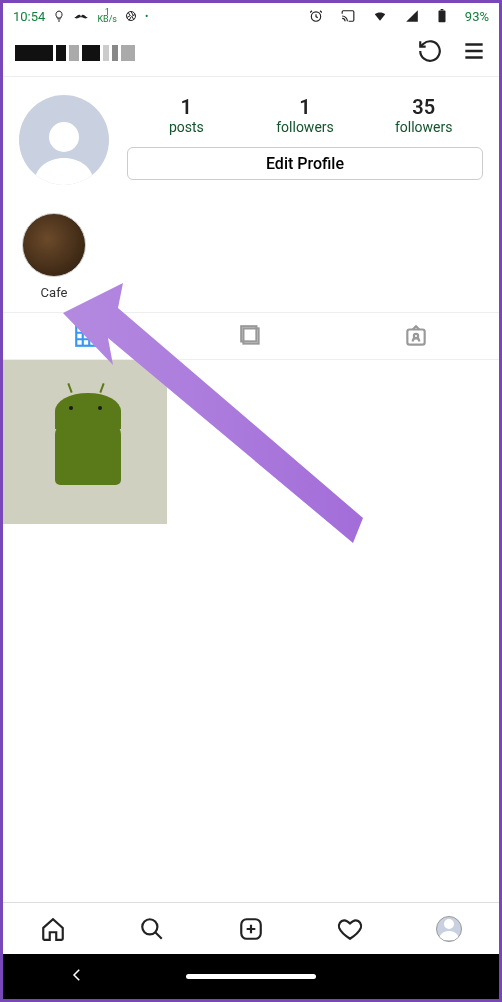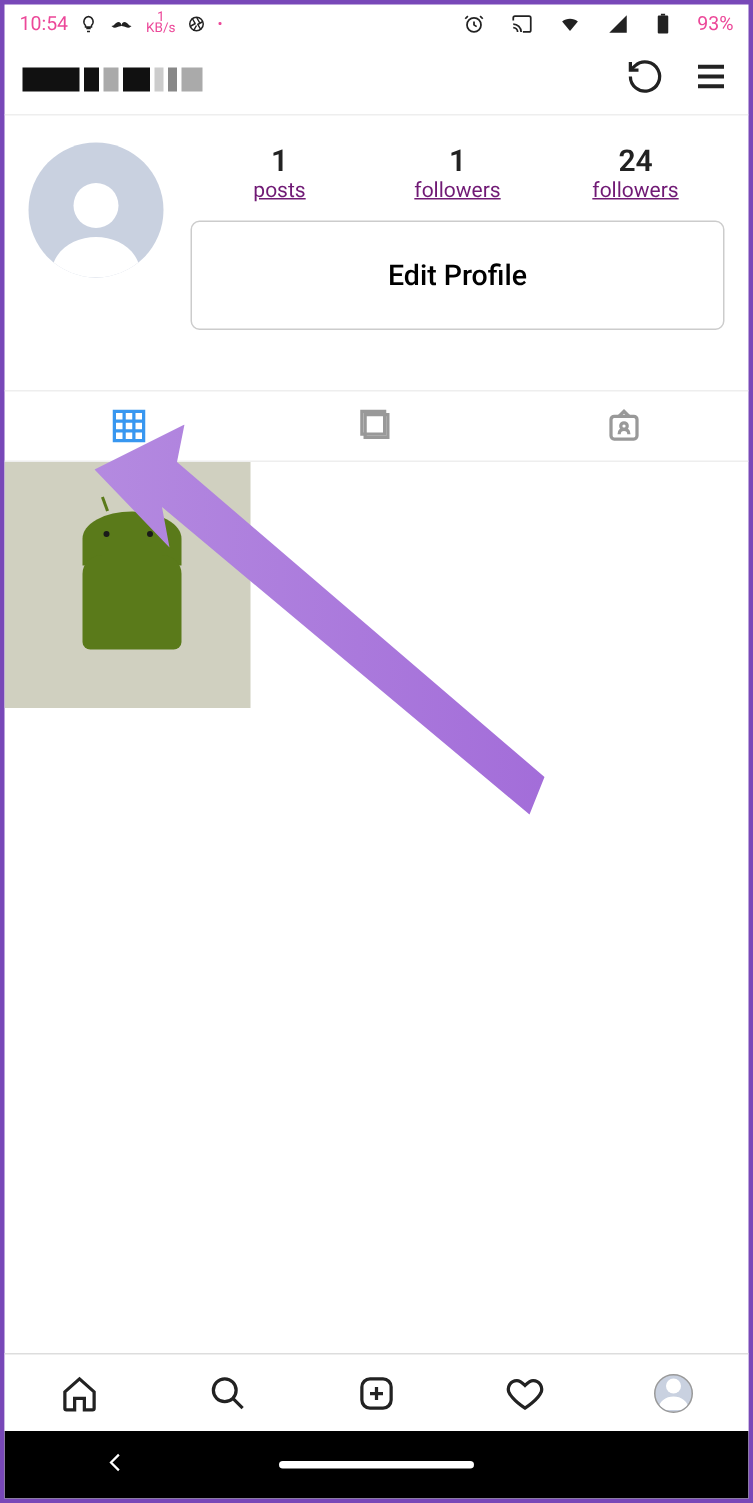--- a/index.html
+++ b/index.html
@@ -10,21 +10,21 @@
       font-family: -apple-system, BlinkMacSystemFont, "Segoe UI", Roboto, sans-serif;
       position: relative;
       border: 3px solid #7848b8;
     }
     .status-bar {
       height: 26px;
       display: flex;
       justify-content: space-between;
       padding: 0 10px;
       font-size: 13px;
-      color: #ec4899;
+      color: #15803d;
     }
     .status-left { display: flex; align-items: center; gap: 8px; }
     .status-right { display: flex; align-items: center; gap: 18px; }
     .kbs { display: flex; flex-direction: column; line-height: 0.75; font-size: 9px; align-items: center; }
     .app-bar {
       height: 48px;
       display: flex;
       justify-content: space-between;
       align-items: center;
       padding: 0 12px;
@@ -44,28 +44,28 @@
       background: #c9d1e0;
       display: flex; align-items: flex-end; justify-content: center;
       overflow: hidden;
       flex-shrink: 0;
     }
     .avatar svg { width: 72px; height: 72px; }
     .stats-wrap { flex: 1; display: flex; flex-direction: column; gap: 12px; }
     .stats-row { display: flex; justify-content: space-around; text-align: center; }
     .stat-block { flex: 1; }
     .stat-num { font-size: 20px; font-weight: 600; color: #222; }
-    .stat-label { font-size: 14px; color: #701a75; text-decoration: underline; }
+    .stat-label { font-size: 14px; color: #14532d; }
     .edit-btn {
       border: 1px solid #ccc;
       border-radius: 6px;
       text-align: center;
-      font-size: 19px;
+      font-size: 16px;
       font-weight: 500;
-      padding: 24px 0;
+      padding: 6px 0;
       background: #fff;
     }
     .highlights {
       display: flex;
       gap: 24px;
       padding: 20px 18px 12px 18px;
     }
     .highlight { display: flex; flex-direction: column; align-items: center; gap: 8px; width: 66px; }
     .hl-circle {
       width: 64px; height: 64px;
@@ -224,29 +224,33 @@
     <div class="stats-row">
       <div class="stat-block">
         <div class="stat-num">1</div>
         <div class="stat-label">posts</div>
       </div>
       <div class="stat-block">
         <div class="stat-num">1</div>
         <div class="stat-label">followers</div>
       </div>
       <div class="stat-block">
-        <div class="stat-num">24</div>
+        <div class="stat-num">35</div>
         <div class="stat-label">followers</div>
       </div>
     </div>
     <div class="edit-btn">Edit Profile</div>
   </div>
 </div>
 
 <div class="highlights">
+  <div class="highlight">
+    <div class="hl-circle hl-cafe"></div>
+    <div class="hl-label">Cafe</div>
+  </div>
 </div>
 
 <div class="tabs">
   <div class="tab">
     <svg viewBox="0 0 24 24" fill="none" stroke="#3897f0" stroke-width="2">
         <rect x="3" y="3" width="18" height="18"></rect>
         <path d="M9 3v18M15 3v18M3 9h18M3 15h18"></path>
       </svg>
   </div>
   <div class="tab">

